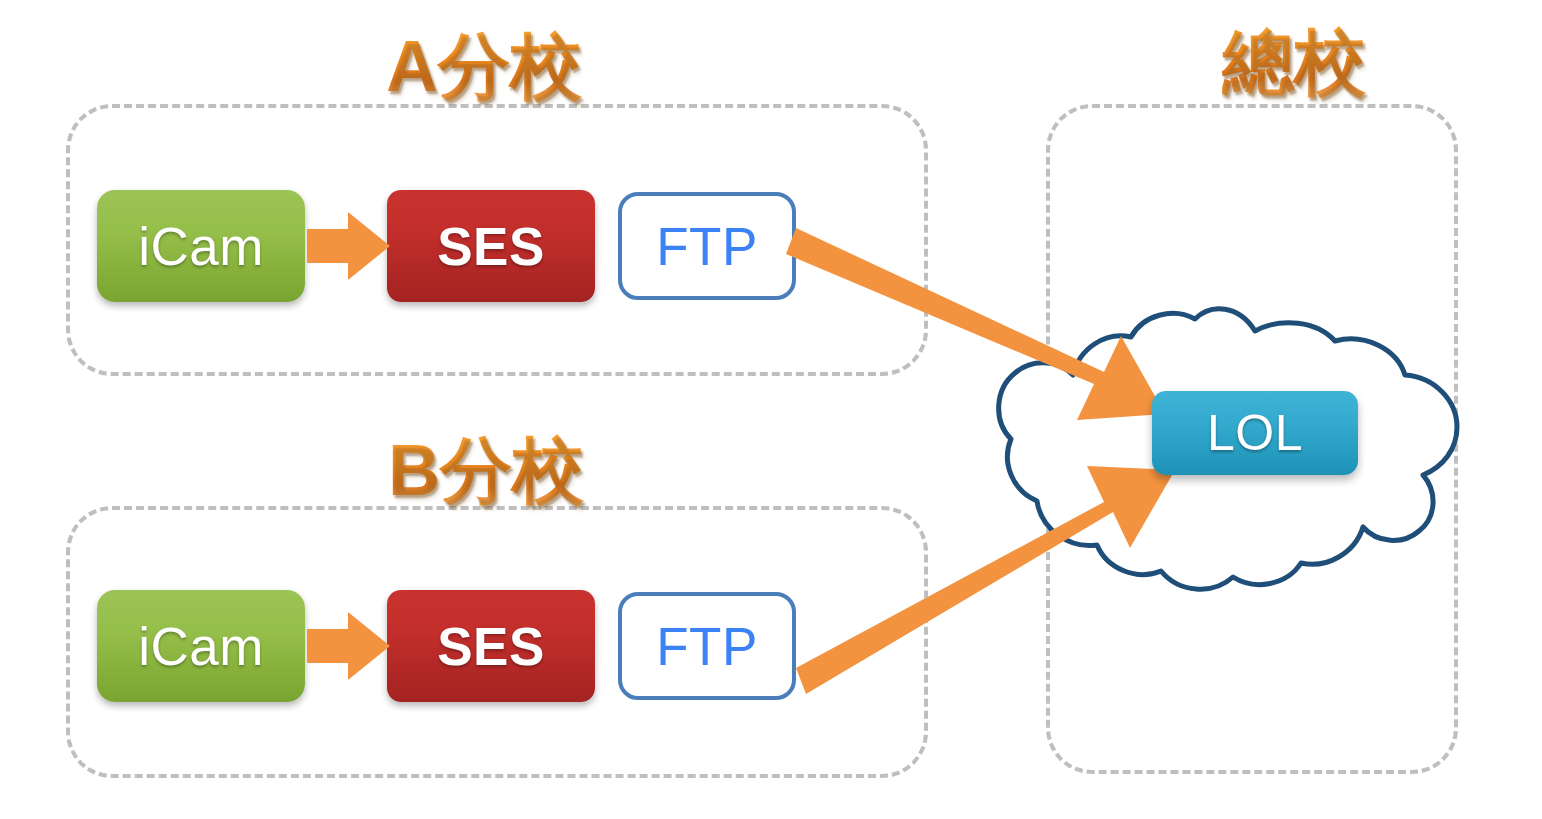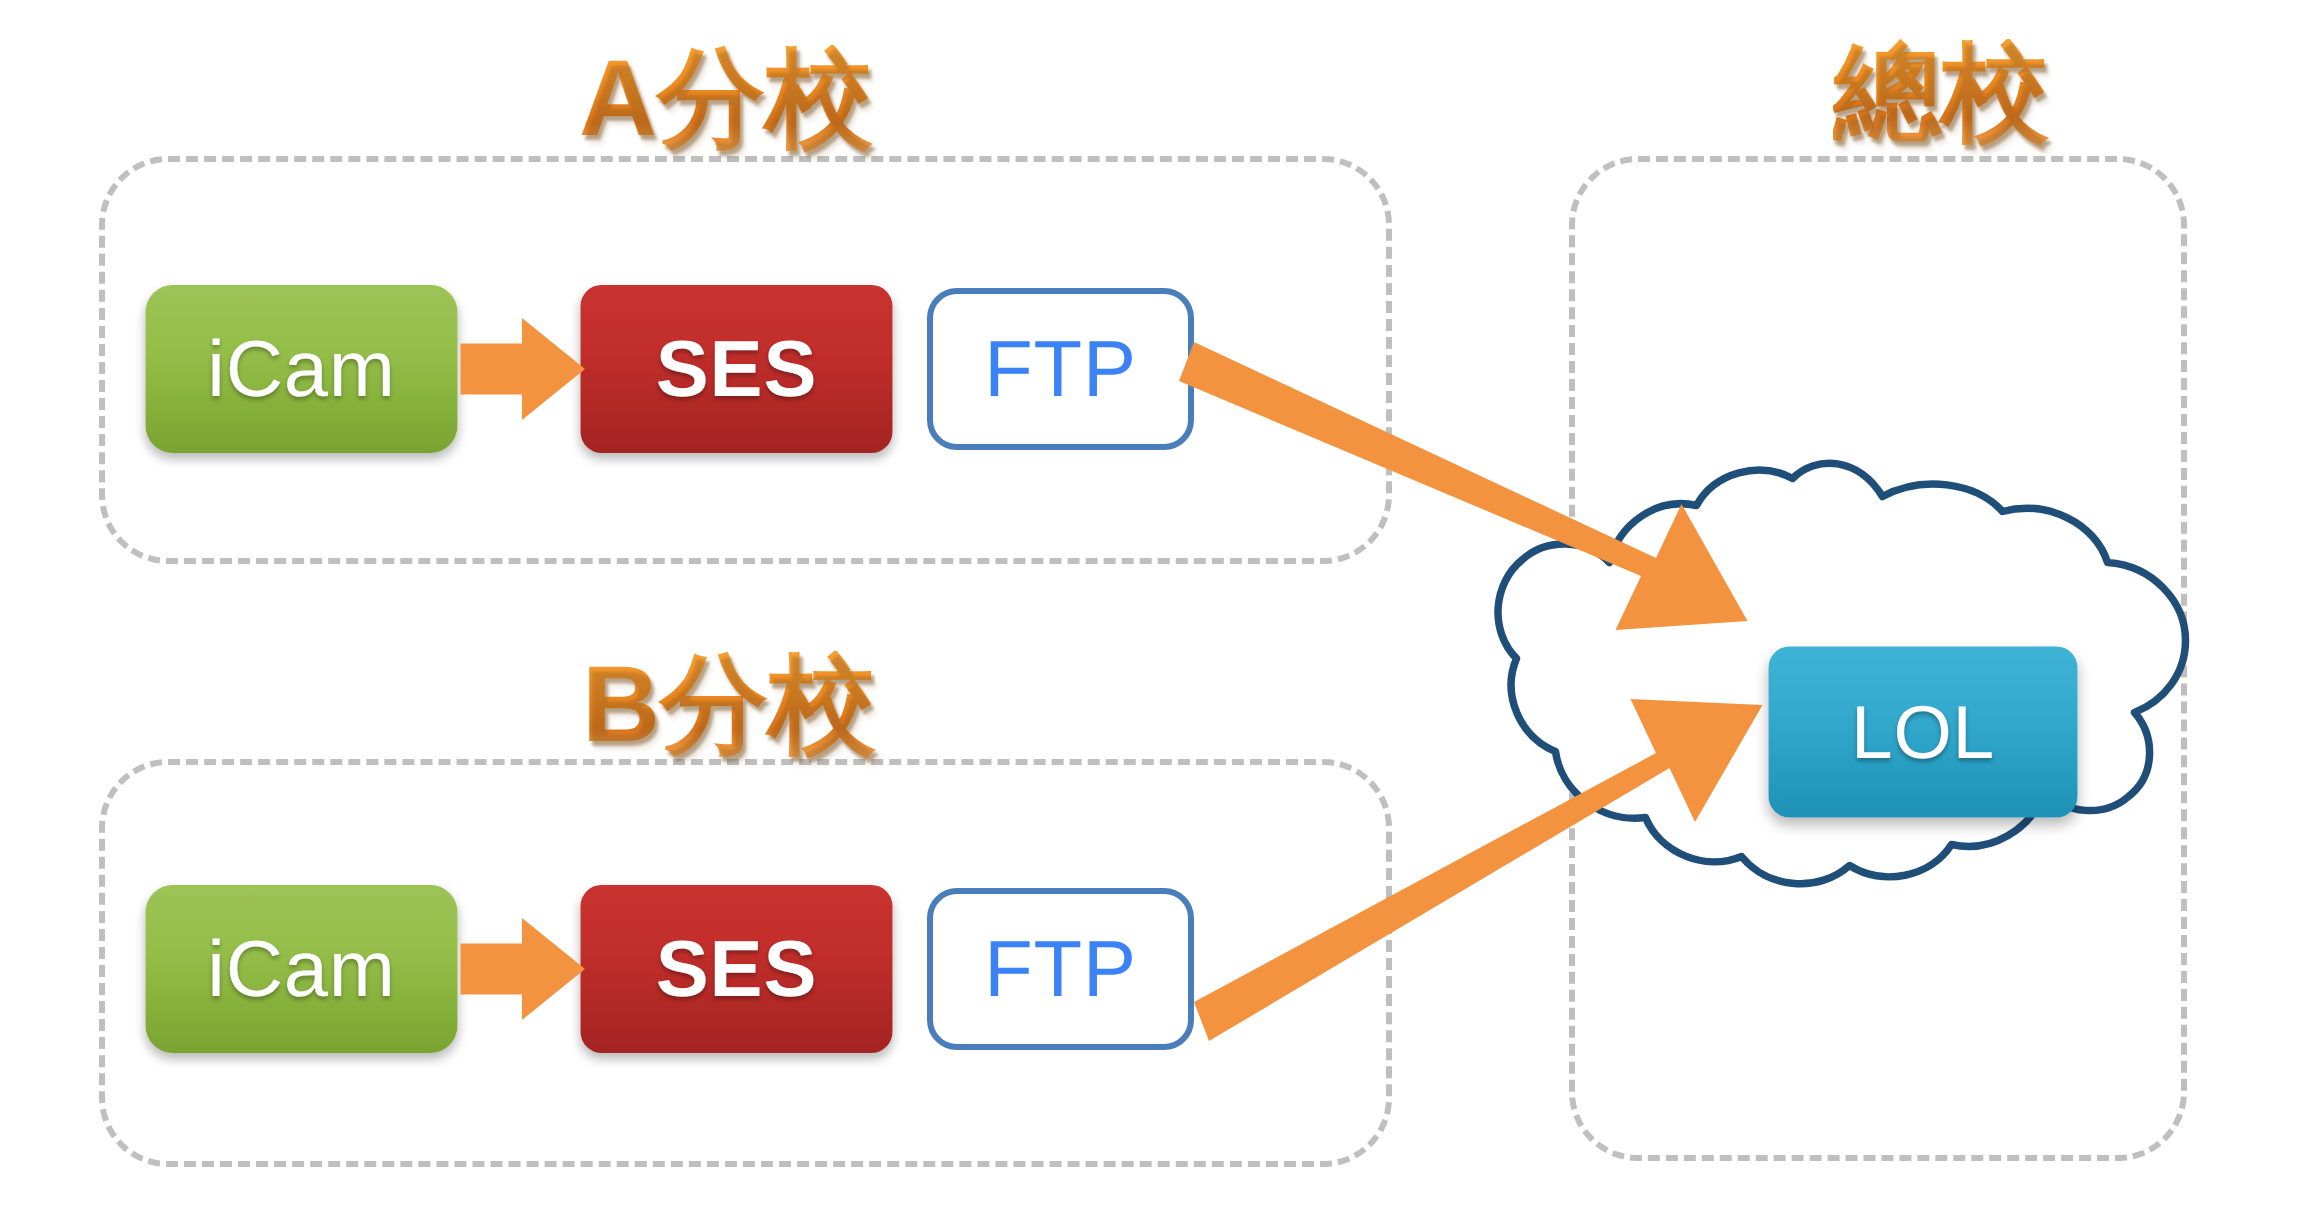--- a/index.html
+++ b/index.html
@@ -96,21 +96,21 @@
   .icam-a { left: 97px;  top: 190px; width: 208px; height: 112px; }
   .ses-a  { left: 387px; top: 190px; width: 208px; height: 112px; }
   .ftp-a  { left: 618px; top: 192px; width: 178px; height: 108px; }
 
   
   .icam-b { left: 97px;  top: 590px; width: 208px; height: 112px; }
   .ses-b  { left: 387px; top: 590px; width: 208px; height: 112px; }
   .ftp-b  { left: 618px; top: 592px; width: 178px; height: 108px; }
 
   
-  .lol    { left: 1179px; top: 391px; width: 206px; height: 114px; margin-top: 40px; }
+  .lol    { left: 1152px; top: 391px; width: 206px; height: 84px; }
 
   
   .layer {
     position: absolute;
     left: 0; top: 0;
     width: 1542px;
     height: 819px;
     pointer-events: none;
   }
   .layer-cloud  { z-index: 2; }

